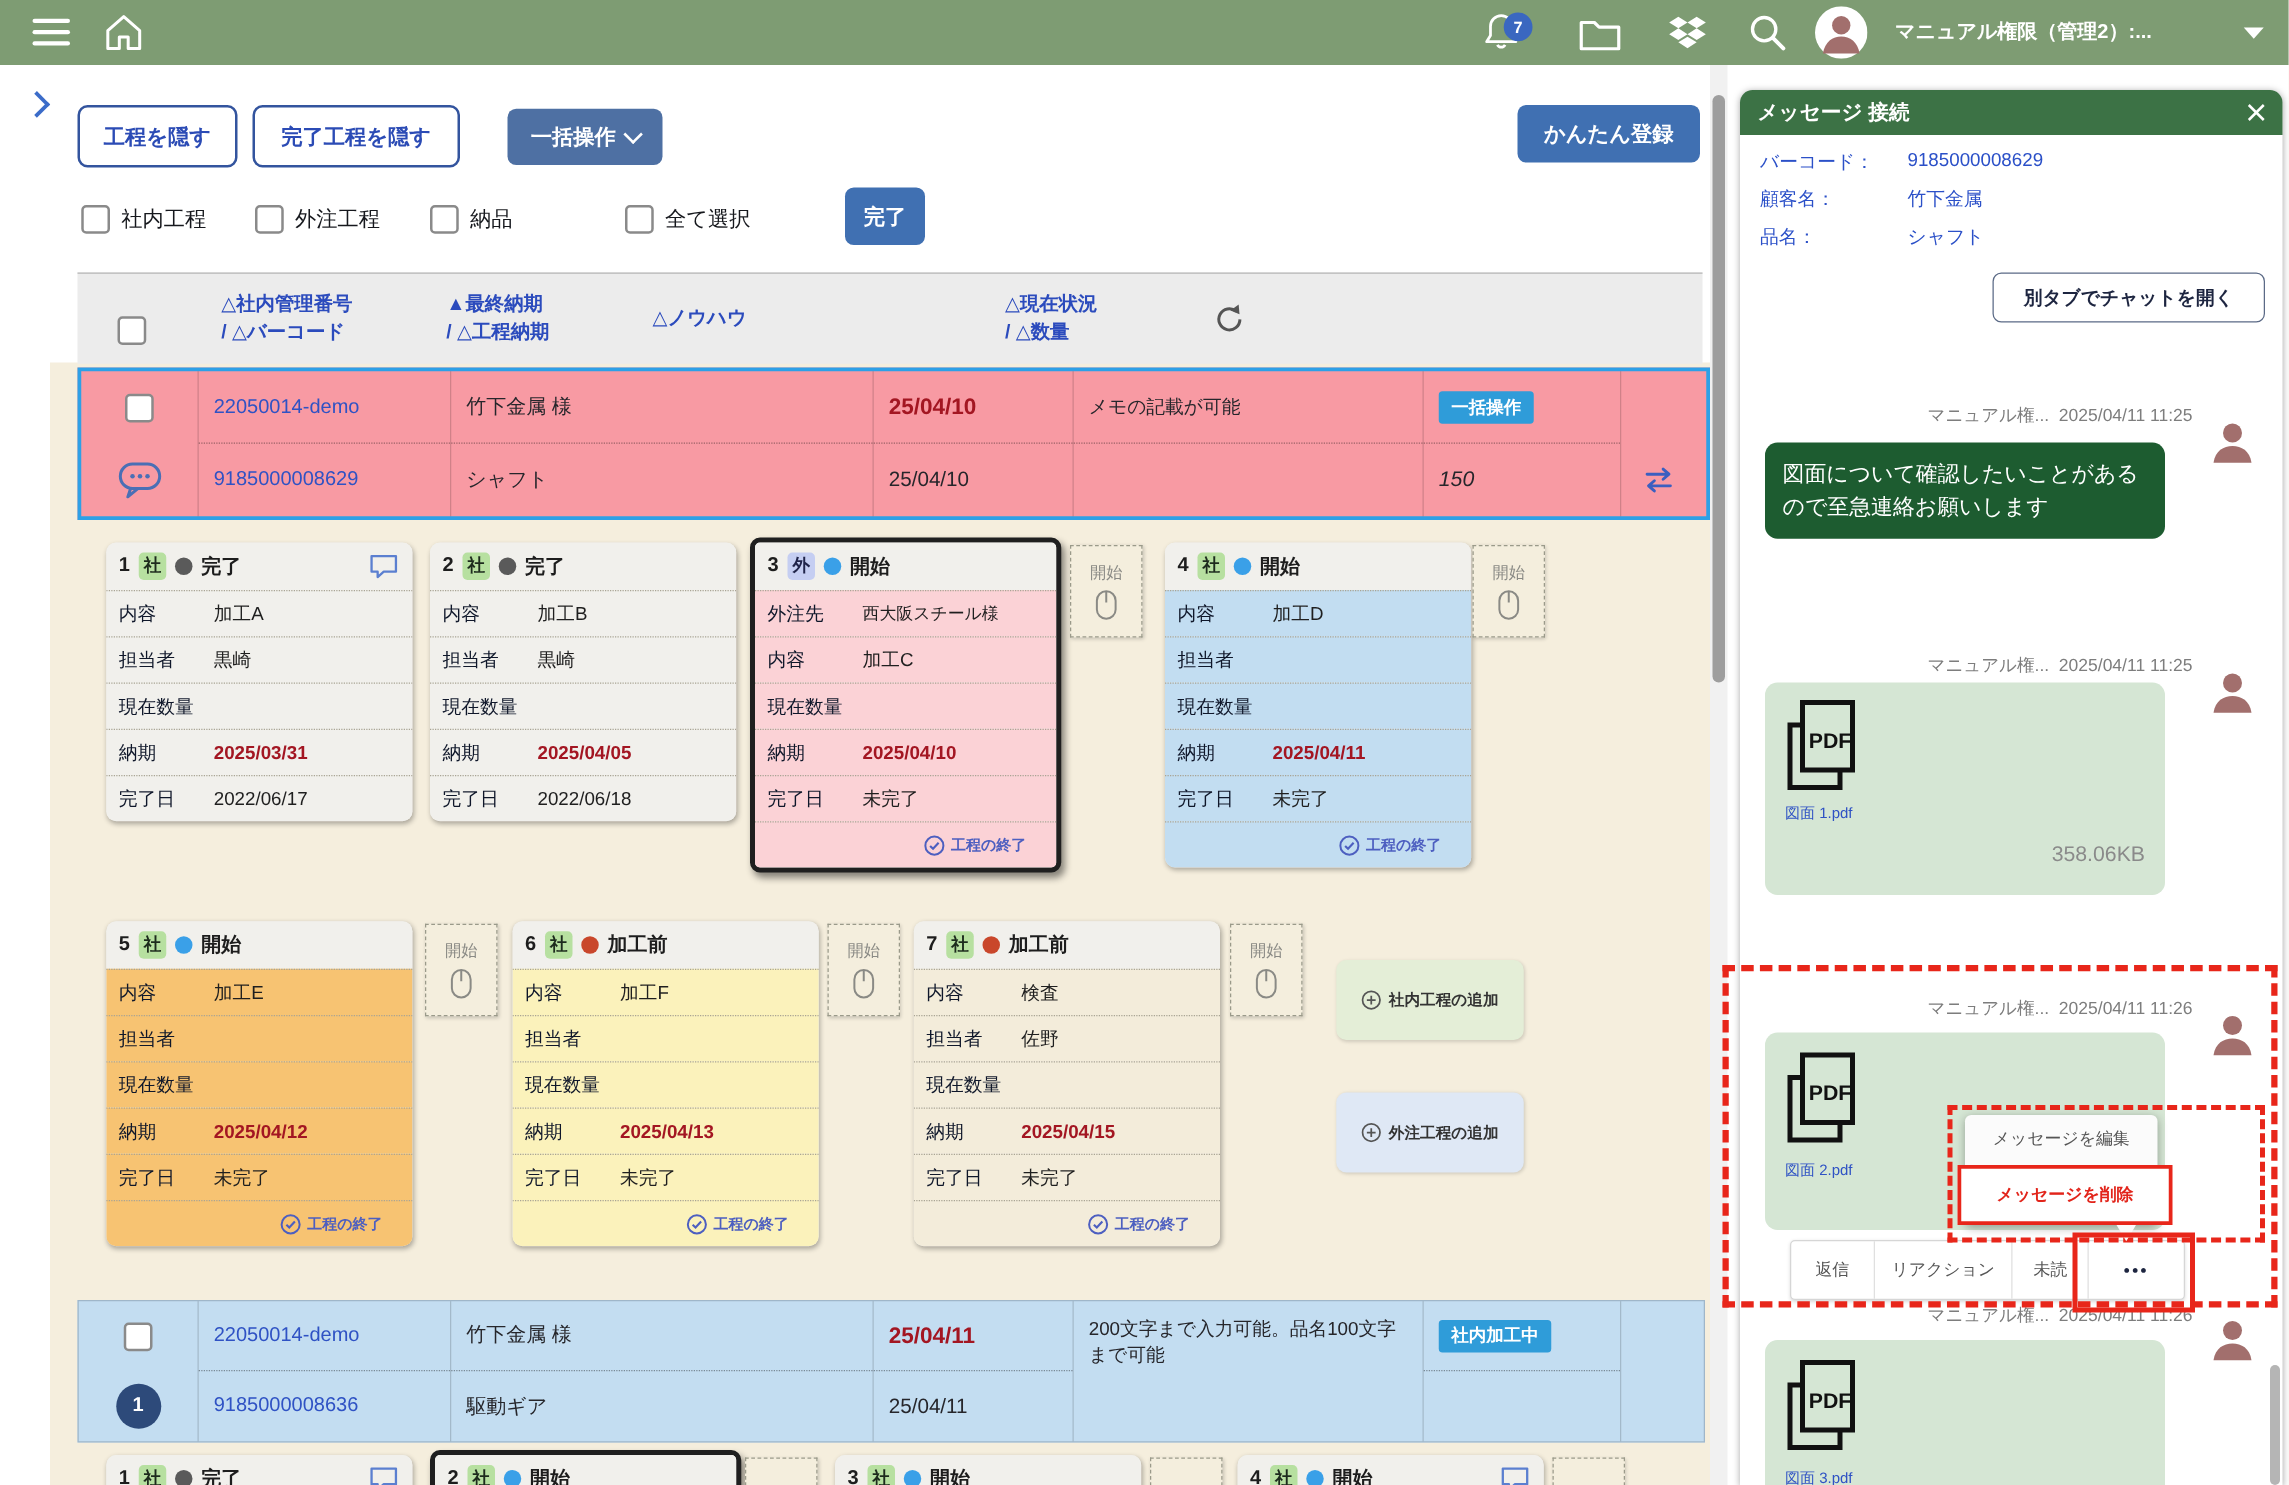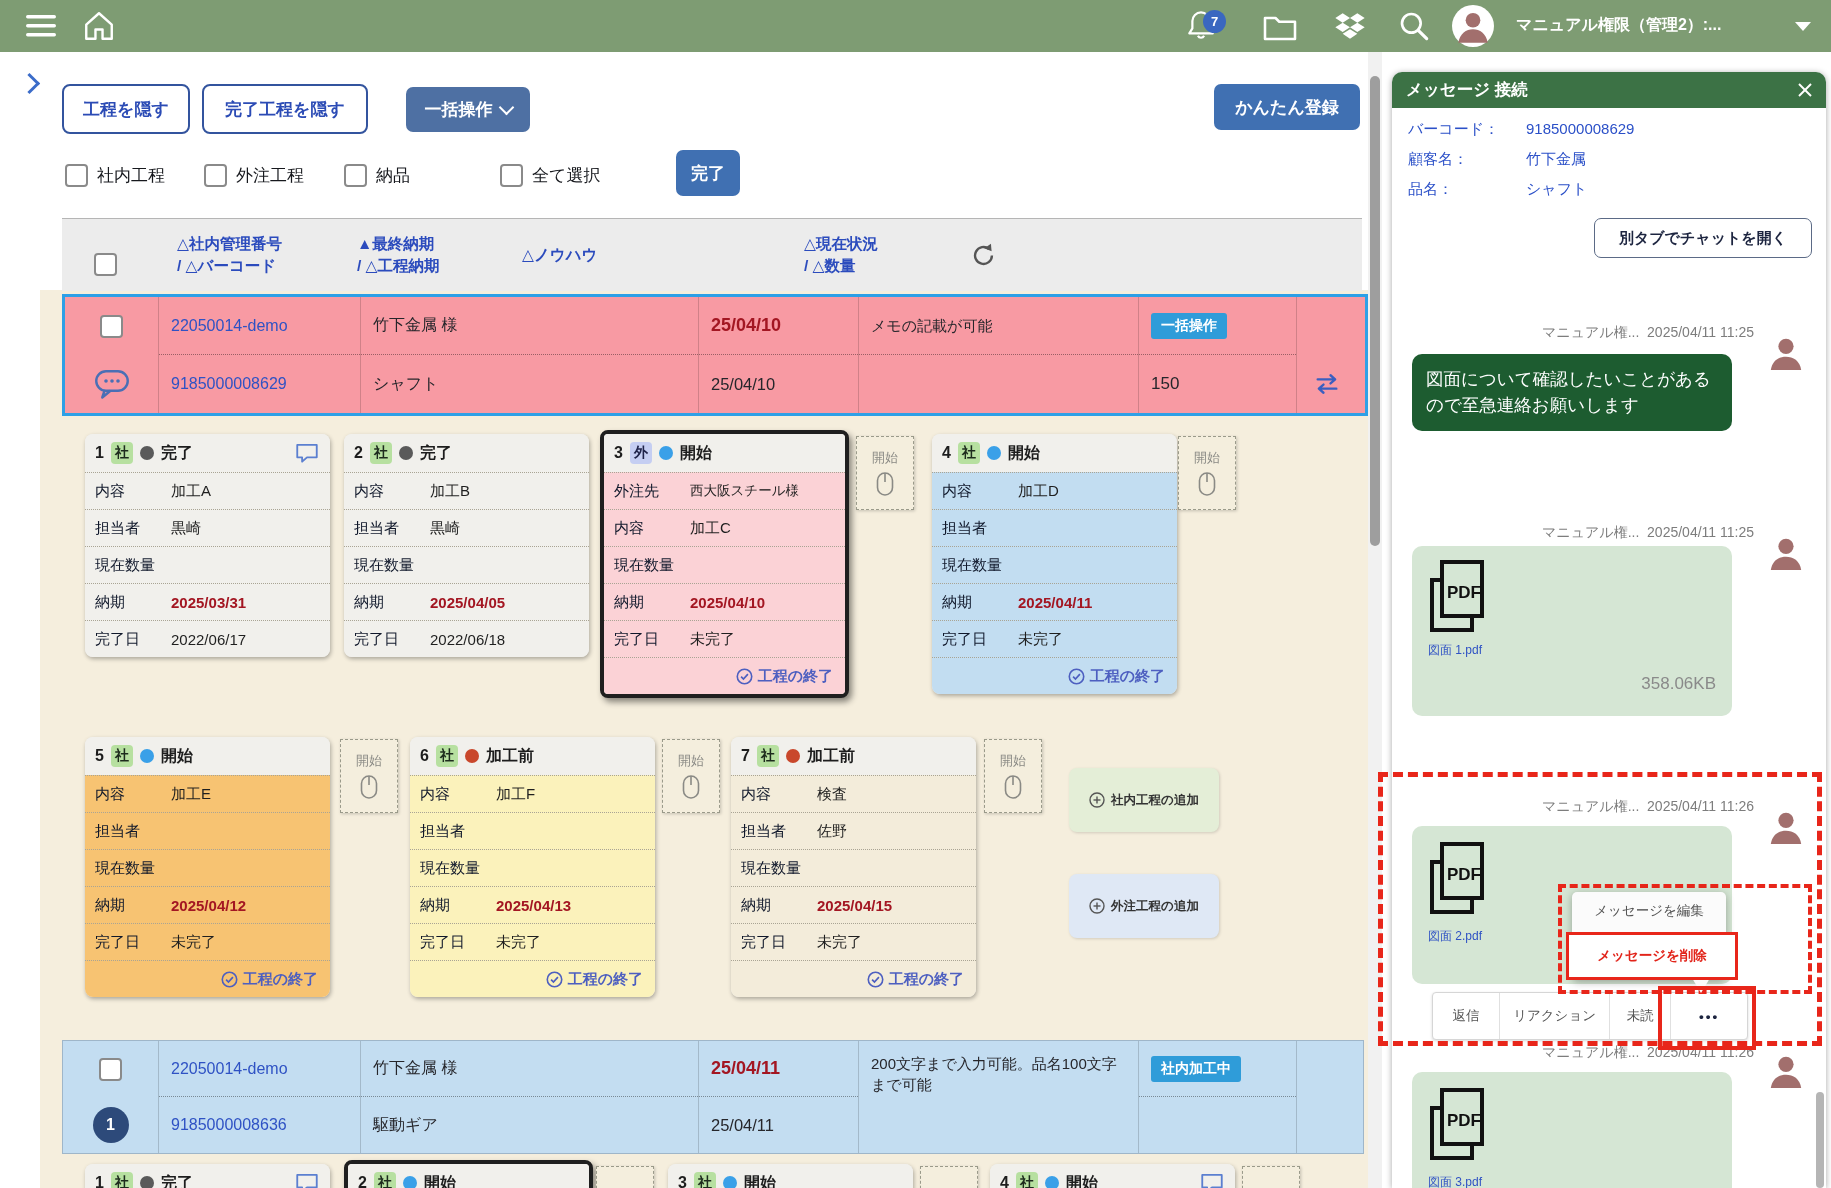--- a/index.html
+++ b/index.html
@@ -32,42 +32,42 @@
   .row-order{display:flex;background:#f89aa3;}
   .row-order .cell{border-right:1px solid rgba(0,0,0,.16);display:flex;flex-direction:column;box-sizing:border-box;}
   .cell .half{height:50%;display:flex;align-items:center;padding:0 12px;box-sizing:border-box;}
   .cell .half.div{border-bottom:1px dotted rgba(0,0,0,.38);}
   .link{color:#2f52c4;font-size:16px;}
   .cust{color:#26262b;font-size:16px;}
   .due-main{color:#a31622;font-size:18px;font-weight:bold;}
   .due-sub{color:#26262b;font-size:16.5px;}
   .note{color:#26262b;font-size:15px;line-height:1.4;}
   .status-badge{background:#2f9cd9;color:#fff;font-size:14px;font-weight:bold;padding:4px 10px;border-radius:3px;}
-  .qty{color:#26262b;font-size:17px;}
+  .qty{color:#26262b;font-size:17px;font-style:italic;}
   .idx-circle{width:36px;height:36px;border-radius:50%;background:#2d4a7a;color:#fff;font-size:16px;font-weight:bold;
               display:flex;align-items:center;justify-content:center;}
   
   .card{position:absolute;width:245px;border-radius:8px;box-shadow:1px 2px 4px rgba(0,0,0,.3);background:#f1f0ec;overflow:hidden;}
   .card.sel{border:4px solid #1f1f1f;box-shadow:3px 4px 6px rgba(0,0,0,.45);}
   .card-h{height:38px;display:flex;align-items:center;gap:7px;padding:0 10px;background:#f1f0ec;}
   .cnum{font-size:16px;font-weight:bold;color:#1d1d1d;}
   .ctag{width:22px;height:22px;border-radius:4px;font-size:14px;font-weight:bold;display:flex;align-items:center;justify-content:center;color:#1d2b1d;}
   .t-sha{background:#b7e0a0;}
   .t-gai{background:#c5cef2;color:#20244a;}
   .dot{width:14px;height:14px;border-radius:50%;}
   .d-done{background:#5a5a5a;}
   .d-start{background:#3aa0e8;}
   .d-pre{background:#c9472b;}
   .cstat{font-size:16px;font-weight:bold;color:#1d1d1d;}
   .crow{height:36px;display:flex;align-items:center;padding:0 10px;border-top:1px dotted #a9a494;font-size:15px;}
   .crow .cl{width:76px;color:#0f172a;flex:none;}
   .crow .cv{color:#1f1f1f;}
   .crow .cv.red{color:#a31622;font-weight:bold;}
-  .cfoot{height:36px;display:flex;align-items:center;justify-content:flex-end;gap:5px;padding:0 12px;
-         border-top:1px dotted #a9a494;color:#4d5fc0;font-size:15px;font-weight:bold;}
+  .cfoot{height:36px;display:flex;align-items:center;justify-content:flex-end;gap:5px;padding:0 24px;
+         border-top:1px dotted #a9a494;color:#4d5fc0;font-size:12px;font-weight:bold;}
   .b-gray .crow,.b-gray .cfoot{background:#f1f0ec;}
   .b-pink .crow,.b-pink .cfoot{background:#fbd2d6;}
   .b-blue .crow,.b-blue .cfoot{background:#c2ddf1;}
   .b-orange .crow,.b-orange .cfoot{background:#f7c372;}
   .b-yellow .crow,.b-yellow .cfoot{background:#fbf2bb;}
   .b-beige .crow,.b-beige .cfoot{background:#f3ecda;}
   .mini{position:absolute;width:56px;height:72px;background:#f4eedd;border:1px dashed #9a9a8a;box-shadow:1px 1px 3px rgba(0,0,0,.2);
         display:flex;flex-direction:column;align-items:center;justify-content:center;gap:4px;color:#8a8a85;font-size:13px;}
   .add-btn{position:absolute;width:150px;height:64px;border:none;border-radius:8px;display:flex;align-items:center;
            justify-content:center;gap:6px;font-size:12.5px;font-weight:bold;color:#333;box-shadow:1px 1px 3px rgba(0,0,0,.15);cursor:pointer;}

